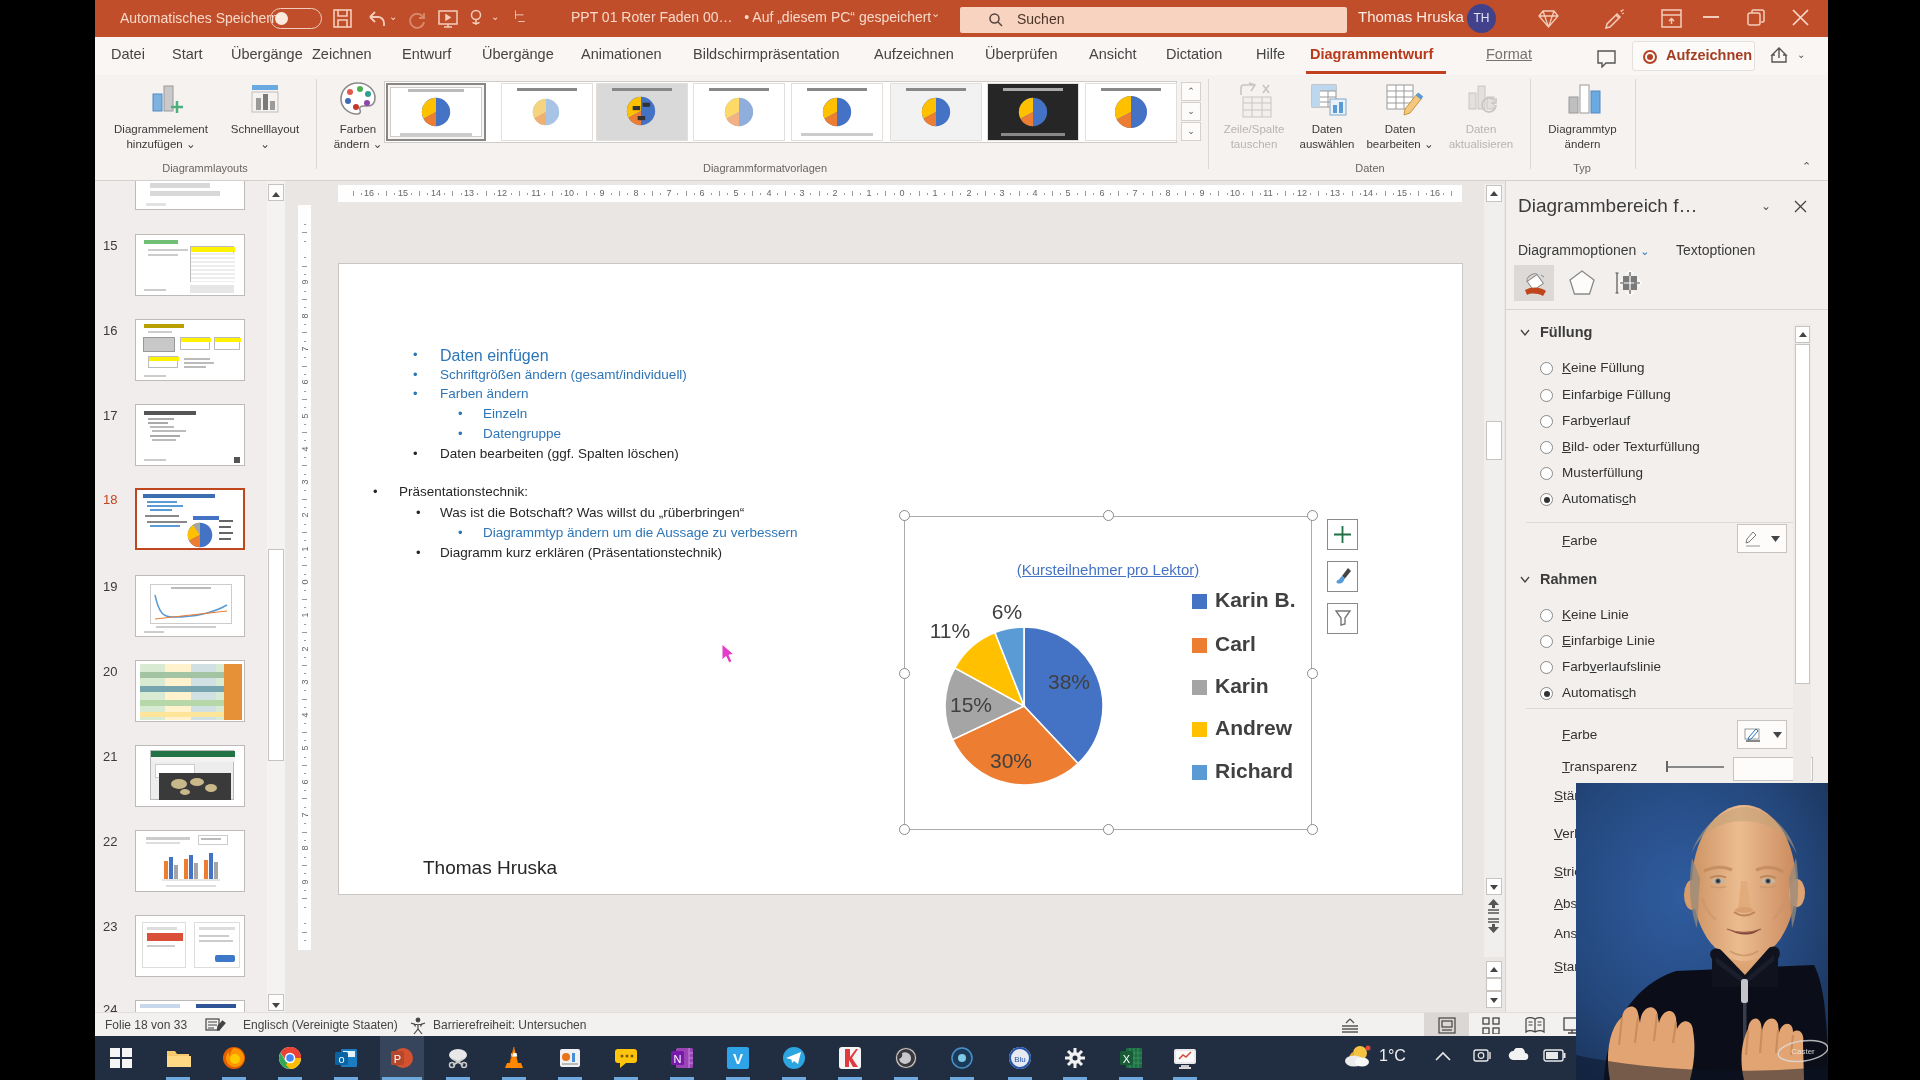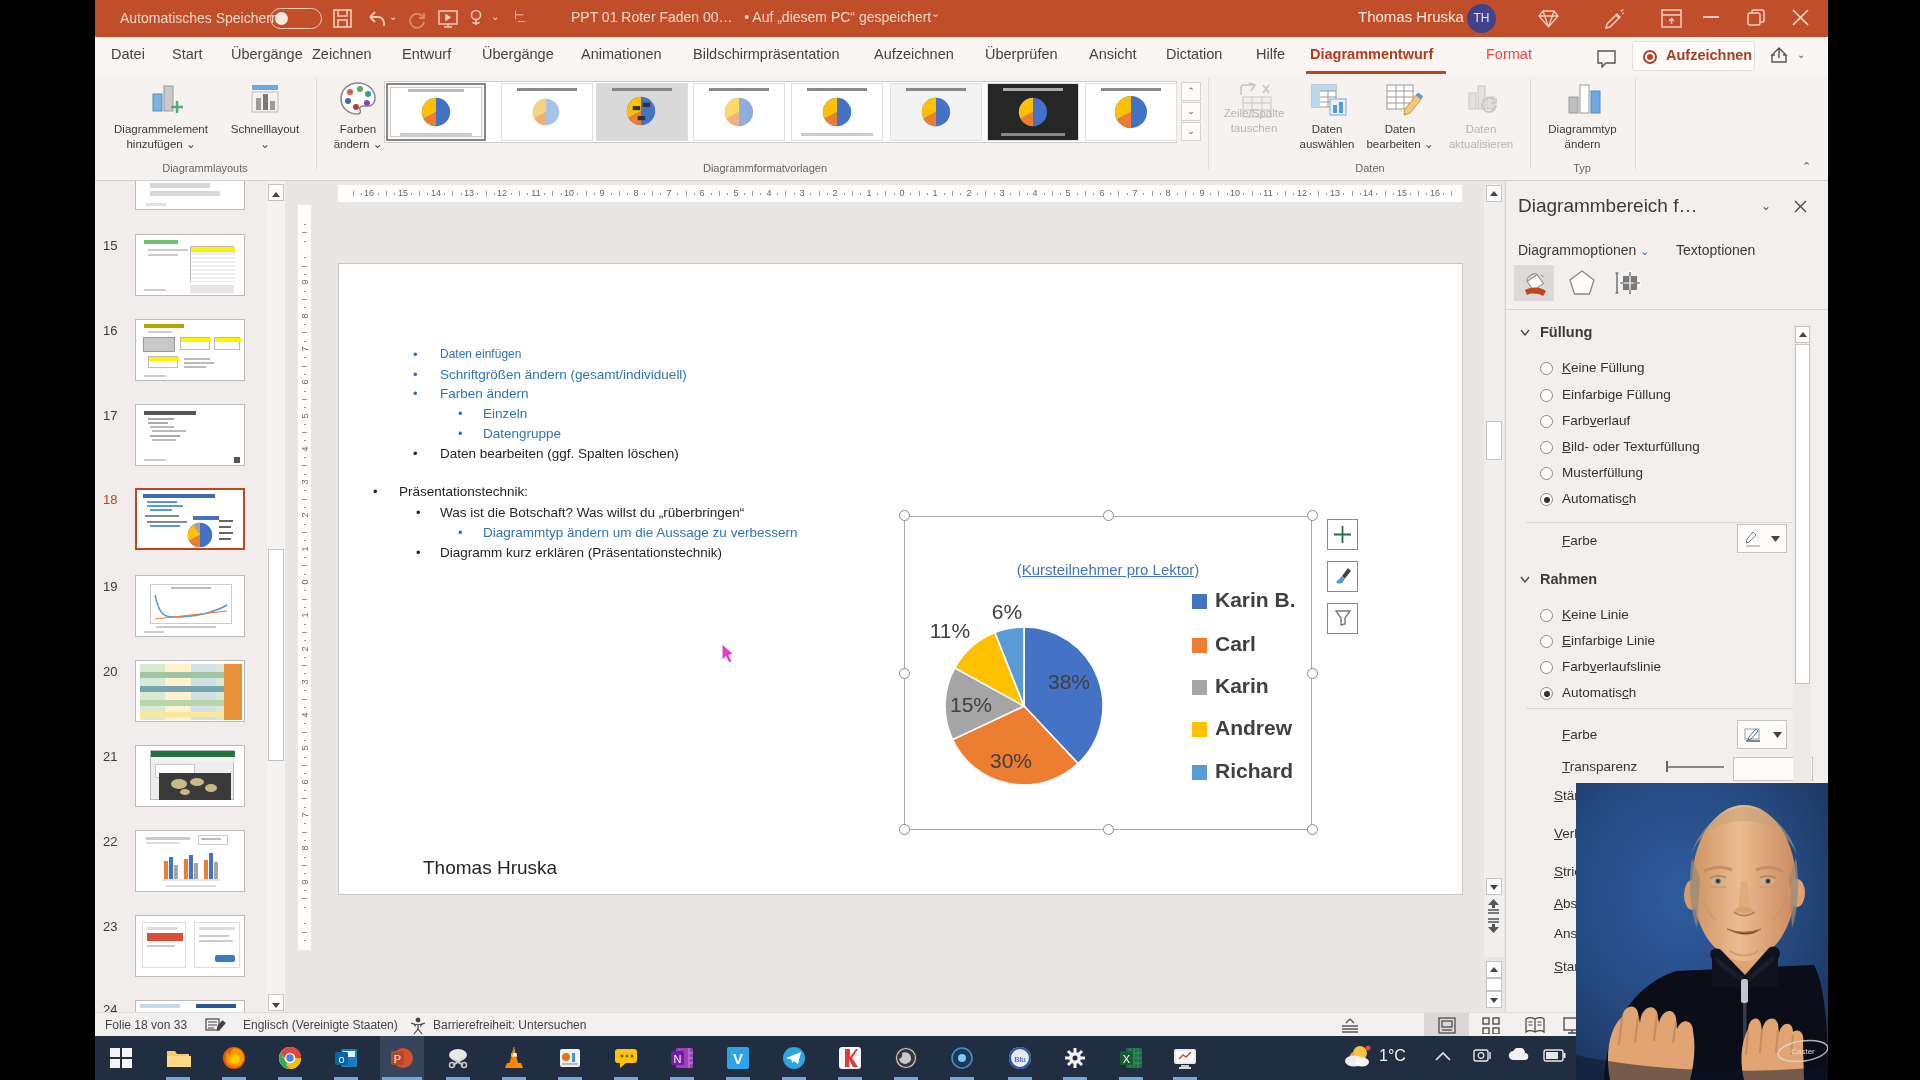--- a/index.html
+++ b/index.html
@@ -64,20 +64,27 @@
  <svg class="ab" style="left:371px;top:8px;" width="20" height="20" viewBox="0 0 20 20">
         <g fill="none" stroke="#F3CDBA" stroke-width="1.5">
           <circle cx="10" cy="7" r="4.5"></circle>
           <path d="M10 11 v6 M7 14 c0 2 6 2 6 0"></path>
         </g>
       </svg>
  <span class="tbx" style="left:396px;top:11px;font-size:10px;">⌄</span>
  <span class="tbx" style="left:419px;top:8px;font-size:12px;">⊢̲</span>
  <span class="tbx" style="left:476px;top:9px;font-size:14px;">PPT 01 Roter Faden 00…&nbsp;&nbsp; • Auf „diesem PC“ gespeichert</span>
  <span class="tbx" style="left:836px;top:7px;font-size:11px;">⌄</span>
+ <div class="ab" style="left:865px;top:7px;width:387px;height:26px;background:#F8D3BF;border-radius:2px;">
+   <svg class="ab" style="left:28px;top:5px;" width="16" height="16" viewBox="0 0 16 16">
+          <circle cx="6.5" cy="6.5" r="4.5" fill="none" stroke="#53443C" stroke-width="1.5"></circle>
+          <path d="M10 10 L14 14" stroke="#53443C" stroke-width="1.5"></path>
+        </svg>
+   <span class="ab" style="left:57px;top:4px;color:#4a352a;font-size:14px;">Suchen</span>
+ </div>
  <span class="tbx" style="left:1263px;top:8px;color:#FBEAE2;">Thomas Hruska</span>
  <div class="ab" style="left:1372px;top:4px;width:29px;height:29px;border-radius:50%;background:#41418C;color:#E8E8F5;font-size:12px;text-align:center;line-height:29px;">TH</div>
  <svg class="ab" style="left:1443px;top:10px;" width="21" height="18" viewBox="0 0 21 18">
         <path d="M5 1 h11 l4 5 -9.5 11 L1 6 Z M1 6 h19 M5 1 l5.5 16 M16 1 l-5.5 16" fill="none" stroke="#F3CDBA" stroke-width="1.3"></path>
       </svg>
  <svg class="ab" style="left:1508px;top:8px;" width="24" height="24" viewBox="0 0 24 24">
         <g stroke="#F3CDBA" fill="none" stroke-width="1.5">
           <path d="M14 6 L4 16 l-1 4 4 -1 L17 9 Z"></path>
           <path d="M13 7 l3 3"></path>
           <path d="M18 2 l.7 2 M21 5 l-2 .7 M20.5 1.5 l-1.2 1.2" stroke-width="1.2"></path>
@@ -111,21 +118,21 @@
 <span class="tab" style="left:387px;">Übergänge</span>
 <span class="tab" style="left:486px;">Animationen</span>
 <span class="tab" style="left:598px;">Bildschirmpräsentation</span>
 <span class="tab" style="left:779px;">Aufzeichnen</span>
 <span class="tab" style="left:890px;">Überprüfen</span>
 <span class="tab" style="left:994px;">Ansicht</span>
 <span class="tab" style="left:1071px;">Dictation</span>
 <span class="tab" style="left:1161px;">Hilfe</span>
 <span class="tab" style="left:1215px;color:#B83A1A;font-weight:bold;">Diagrammentwurf</span>
 <span class="ab" style="left:1211px;top:34px;width:140px;height:3px;background:#C0401F;"></span>
-<span class="tab" style="left:1391px;color:#ef4444;">Format</span>
+<span class="tab" style="left:1391px;color:#737373;text-decoration:underline;">Format</span>
 <svg class="ab" style="left:1502px;top:13px;" width="19" height="18" viewBox="0 0 19 18">
         <path d="M1 1 h17 v12 h-9 l-4 4 v-4 h-4 Z" fill="none" stroke="#555" stroke-width="1.4"></path>
       </svg>
 <div class="ab" style="left:1537px;top:4px;width:123px;height:30px;background:#FDFBFA;border:1px solid #E4E0DD;border-radius:3px;">
         <span class="ab" style="left:10px;top:8px;width:14px;height:14px;border:2px solid #B34324;border-radius:50%;"></span>
         <span class="ab" style="left:14px;top:12px;width:6px;height:6px;background:#B34324;border-radius:50%;"></span>
         <span class="ab" style="left:33px;top:5px;font-size:14.5px;color:#A33E22;font-weight:bold;">Aufzeichnen</span>
       </div>
 <svg class="ab" style="left:1674px;top:8px;" width="20" height="20" viewBox="0 0 20 20">
         <g fill="none" stroke="#555" stroke-width="1.4">
@@ -233,21 +240,21 @@
 <svg class="ab" style="left:1138px;top:6px;" width="42" height="40" viewBox="0 0 42 40">
 <g stroke="#C9C5C2" fill="none" stroke-width="1.6">
           <path d="M8 14 V7 a3 3 0 0 1 3-3 h10 M18 10 l4-6 -6-2"></path>
           <path d="M30 4 l6 8 M36 4 l-6 8"></path>
         </g>
 <g stroke="#C9C5C2" fill="#F2EFEC">
           <rect x="10" y="16" width="28" height="20"></rect>
           <path d="M10 22 h28 M10 29 h28 M19 16 v20 M29 16 v20"></path>
         </g>
 </svg>
-<div class="rtext" style="left:1118px;top:31px;width:82px;color:#B8B4B1;">Zeile/Spalte<br>tauschen</div>
+<div class="rtext" style="left:1118px;top:47px;width:82px;color:#B8B4B1;">Zeile/Spalte<br>tauschen</div>
 <svg class="ab" style="left:1213px;top:6px;" width="42" height="40" viewBox="0 0 42 40">
 <rect x="4" y="4" width="24" height="22" fill="#fff" stroke="#9a9a9a"></rect>
 <rect x="4" y="4" width="24" height="6" fill="#BDD7EE"></rect>
 <rect x="4" y="10" width="8" height="16" fill="#BDD7EE"></rect>
 <path d="M12 10 h16 M12 16 h16 M12 21 h16 M20 10 v16" stroke="#9a9a9a" fill="none"></path>
 <rect x="22" y="18" width="16" height="16" fill="#E8F0F8" stroke="#7FA8CC"></rect>
 <rect x="25" y="24" width="4" height="8" fill="#5B9BD5"></rect>
 <rect x="31" y="21" width="4" height="11" fill="#5B9BD5"></rect>
 </svg>
 <div class="rtext" style="left:1196px;top:47px;width:72px;">Daten<br>auswählen</div>
@@ -656,21 +663,21 @@
 <span class="rnum" style="left:0;top:672px;width:13px;text-align:center;transform:rotate(-90deg);">9</span>
 <span class="tick" style="left:4px;top:693px;width:5px;height:1px;"></span>
 <span class="tick" style="left:6px;top:685px;width:1.5px;height:1px;"></span>
 <span class="tick" style="left:6px;top:702px;width:1.5px;height:1px;"></span>
 <span class="tick" style="left:4px;top:727px;width:5px;height:1px;"></span>
 <span class="tick" style="left:6px;top:718px;width:1.5px;height:1px;"></span>
 <span class="tick" style="left:6px;top:735px;width:1.5px;height:1px;"></span>
 </div>
 <div class="slide">
 <span class="ab" style="left:74px;top:83px;font-size:13px;color:#2E75B6;">•</span>
-<span class="ab" style="left:101px;top:83px;font-size:12px;color:#2E75B6;">Daten einfügen</span>
+<span class="ab" style="left:101px;top:83px;font-size:16px;color:#2E75B6;">Daten einfügen</span>
 <span class="ab" style="left:74px;top:103px;font-size:13px;color:#2E75B6;">•</span>
 <span class="ab" style="left:101px;top:103px;font-size:13.5px;color:#2E75B6;">Schriftgrößen ändern (gesamt/individuell)</span>
 <span class="ab" style="left:74px;top:122px;font-size:13px;color:#2E75B6;">•</span>
 <span class="ab" style="left:101px;top:122px;font-size:13.5px;color:#2E75B6;">Farben ändern</span>
 <span class="ab" style="left:119px;top:142px;font-size:13px;color:#2E75B6;">•</span>
 <span class="ab" style="left:144px;top:142px;font-size:13.5px;color:#2E75B6;">Einzeln</span>
 <span class="ab" style="left:119px;top:162px;font-size:13px;color:#2E75B6;">•</span>
 <span class="ab" style="left:144px;top:162px;font-size:13.5px;color:#2E75B6;">Datengruppe</span>
 <span class="ab" style="left:74px;top:182px;font-size:13px;color:#262626;">•</span>
 <span class="ab" style="left:101px;top:182px;font-size:13.5px;color:#262626;">Daten bearbeiten (ggf. Spalten löschen)</span>

